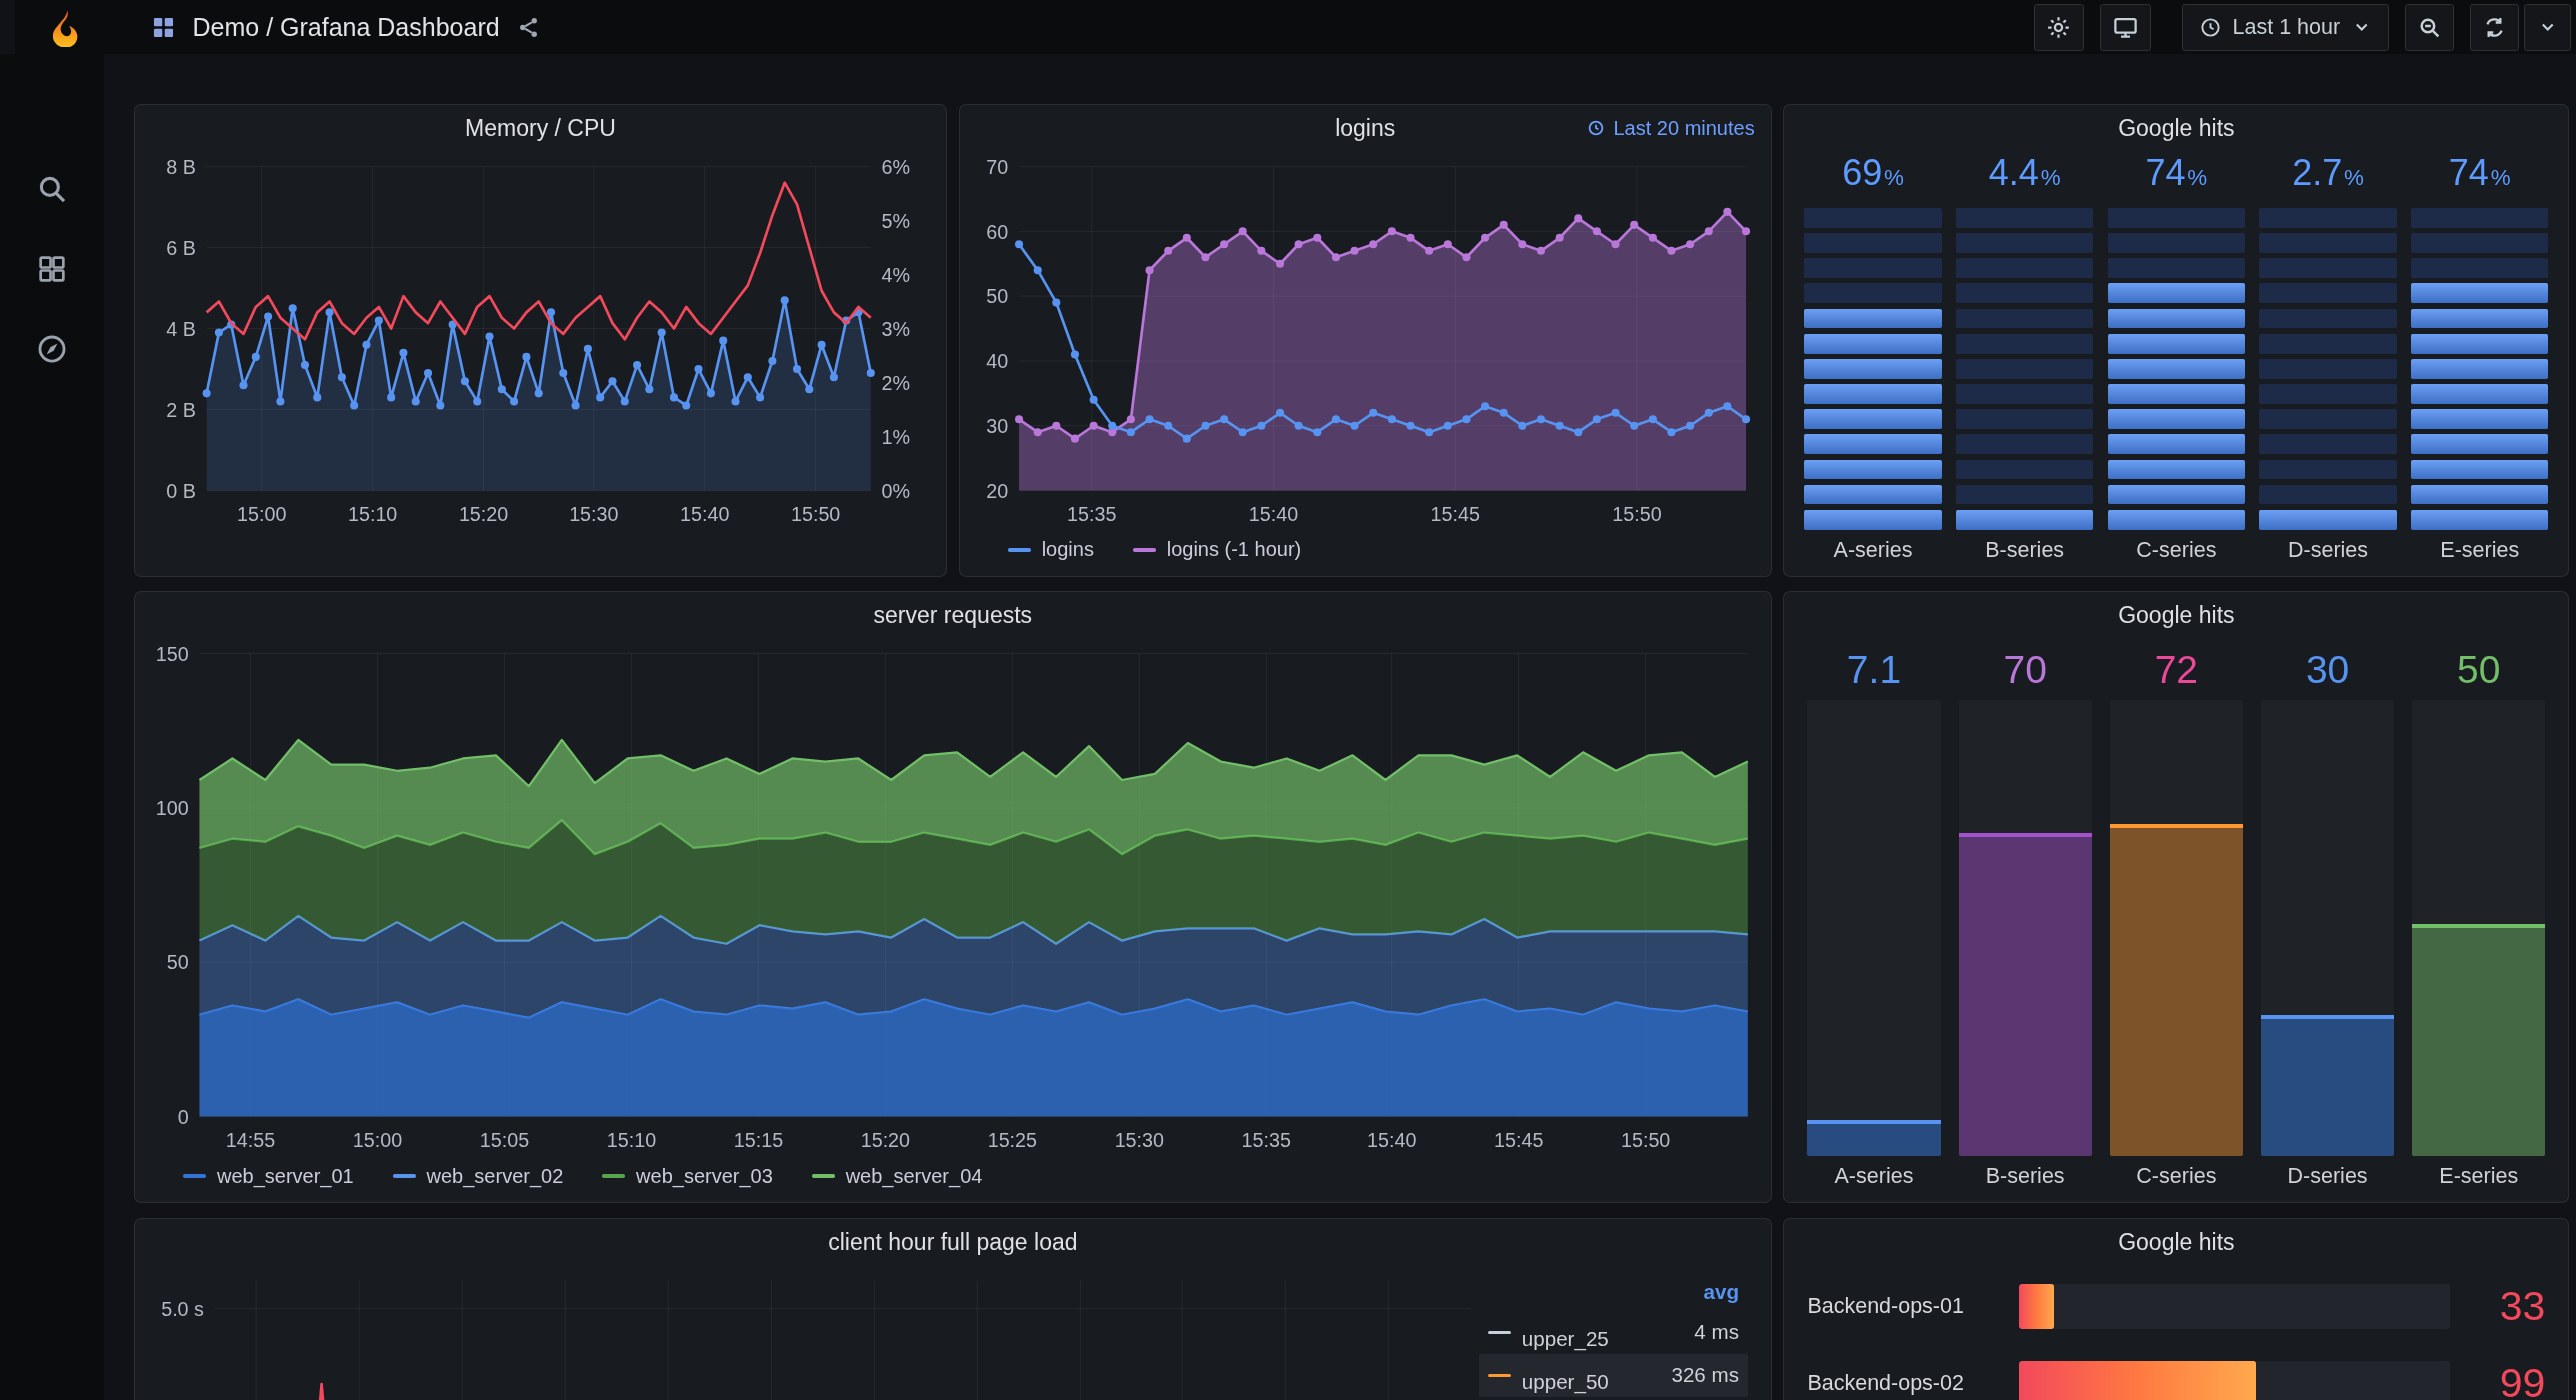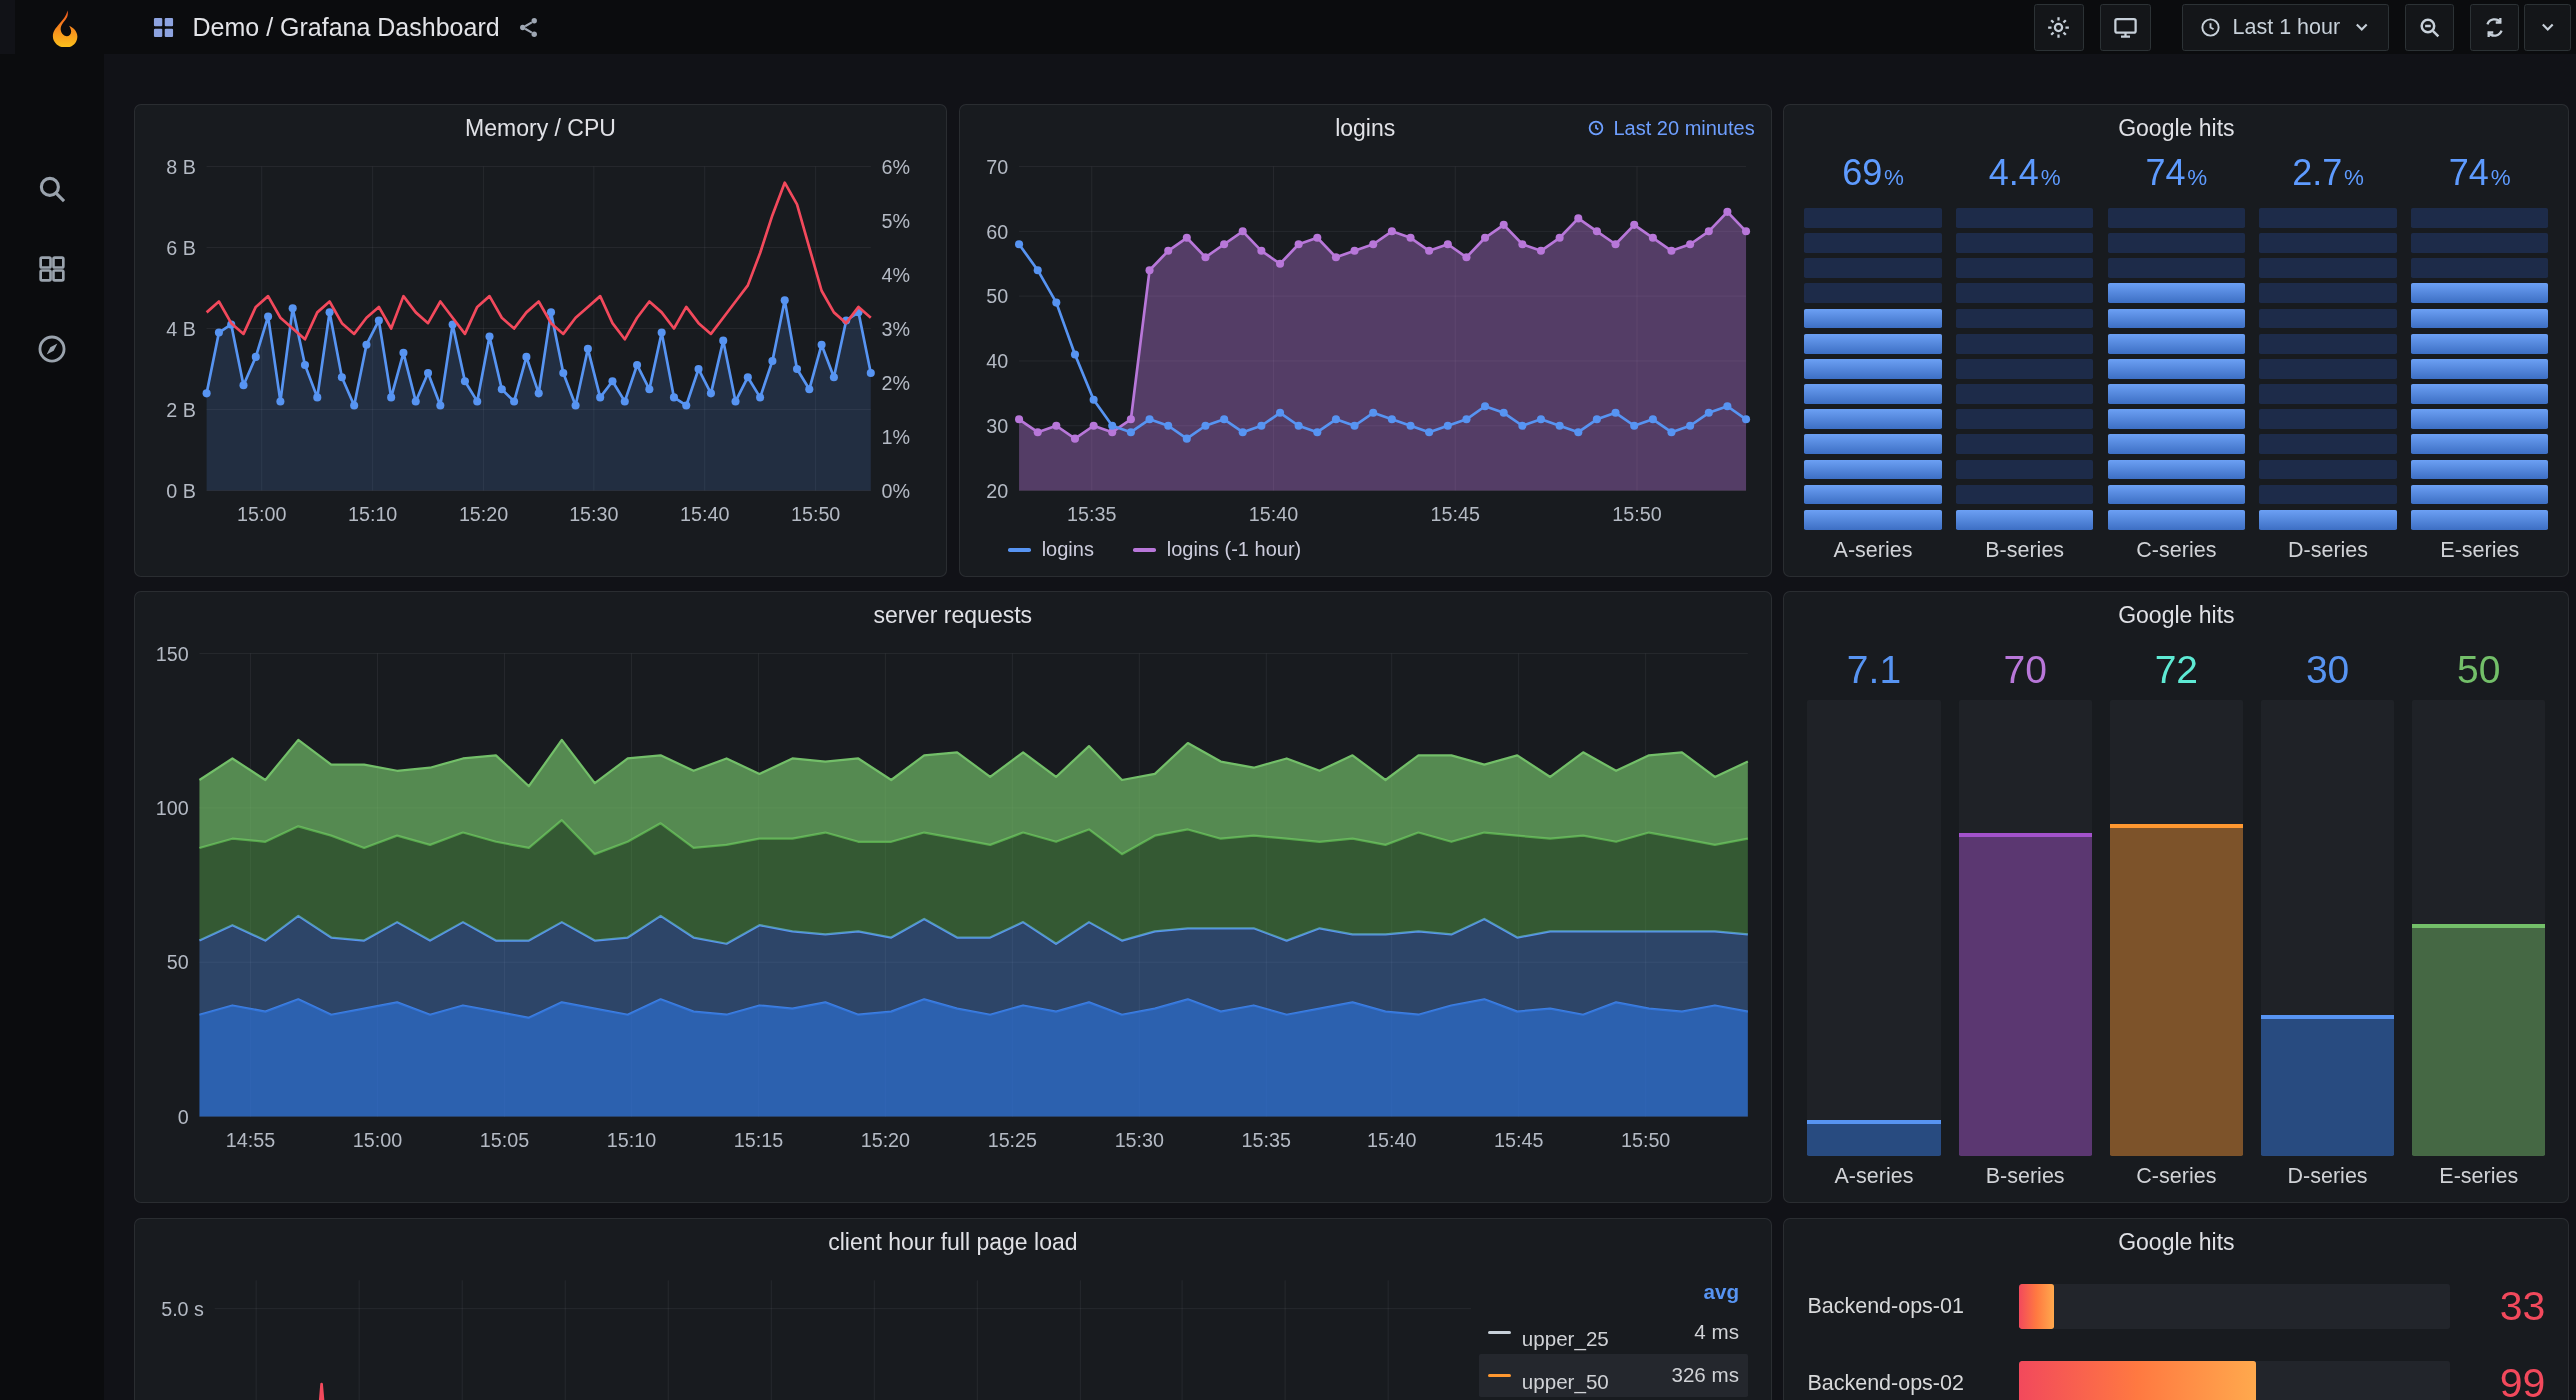--- a/index.html
+++ b/index.html
@@ -581,20 +581,38 @@
               <text x="1675.15" y="566" text-anchor="middle" font-size="22" fill="#b4bac4">15:50</text>
               <path d="M64.0 418.5L100.7 408.2L137.4 415.0L174.1 401.3L210.8 418.5L247.5 411.6L284.2 404.7L320.9 418.5L357.6 408.2L394.3 415.0L431.0 421.9L467.7 404.7L504.4 411.6L541.1 418.5L577.8 401.3L614.5 415.0L651.2 418.5L687.9 408.2L724.6 411.6L761.3 404.7L798.0 418.5L834.7 415.0L871.4 401.3L908.1 411.6L944.9 418.5L981.6 408.2L1018.3 415.0L1055.0 404.7L1091.7 418.5L1128.4 411.6L1165.1 401.3L1201.8 415.0L1238.5 408.2L1275.2 418.5L1311.9 411.6L1348.6 404.7L1385.3 415.0L1422.0 418.5L1458.7 408.2L1495.4 401.3L1532.1 415.0L1568.8 411.6L1605.5 418.5L1642.2 404.7L1678.9 411.6L1715.6 415.0L1752.3 408.2L1789.0 415.0L1789.0 532.0L1752.3 532.0L1715.6 532.0L1678.9 532.0L1642.2 532.0L1605.5 532.0L1568.8 532.0L1532.1 532.0L1495.4 532.0L1458.7 532.0L1422.0 532.0L1385.3 532.0L1348.6 532.0L1311.9 532.0L1275.2 532.0L1238.5 532.0L1201.8 532.0L1165.1 532.0L1128.4 532.0L1091.7 532.0L1055.0 532.0L1018.3 532.0L981.6 532.0L944.9 532.0L908.1 532.0L871.4 532.0L834.7 532.0L798.0 532.0L761.3 532.0L724.6 532.0L687.9 532.0L651.2 532.0L614.5 532.0L577.8 532.0L541.1 532.0L504.4 532.0L467.7 532.0L431.0 532.0L394.3 532.0L357.6 532.0L320.9 532.0L284.2 532.0L247.5 532.0L210.8 532.0L174.1 532.0L137.4 532.0L100.7 532.0L64.0 532.0Z" fill="rgba(50,116,217,0.78)" stroke="none"></path>
               <path d="M64.0 418.5L100.7 408.2L137.4 415.0L174.1 401.3L210.8 418.5L247.5 411.6L284.2 404.7L320.9 418.5L357.6 408.2L394.3 415.0L431.0 421.9L467.7 404.7L504.4 411.6L541.1 418.5L577.8 401.3L614.5 415.0L651.2 418.5L687.9 408.2L724.6 411.6L761.3 404.7L798.0 418.5L834.7 415.0L871.4 401.3L908.1 411.6L944.9 418.5L981.6 408.2L1018.3 415.0L1055.0 404.7L1091.7 418.5L1128.4 411.6L1165.1 401.3L1201.8 415.0L1238.5 408.2L1275.2 418.5L1311.9 411.6L1348.6 404.7L1385.3 415.0L1422.0 418.5L1458.7 408.2L1495.4 401.3L1532.1 415.0L1568.8 411.6L1605.5 418.5L1642.2 404.7L1678.9 411.6L1715.6 415.0L1752.3 408.2L1789.0 415.0" fill="none" stroke="#3274d9" stroke-width="2.5" stroke-linejoin="round"></path>
               <path d="M64.0 335.9L100.7 318.7L137.4 335.9L174.1 308.4L210.8 332.5L247.5 335.9L284.2 315.3L320.9 335.9L357.6 315.3L394.3 335.9L431.0 335.9L467.7 315.3L504.4 335.9L541.1 332.5L577.8 308.4L614.5 332.5L651.2 339.4L687.9 318.7L724.6 325.6L761.3 329.0L798.0 325.6L834.7 332.5L871.4 311.8L908.1 332.5L944.9 332.5L981.6 315.3L1018.3 339.4L1055.0 315.3L1091.7 335.9L1128.4 325.6L1165.1 322.2L1201.8 322.2L1238.5 322.2L1275.2 335.9L1311.9 322.2L1348.6 329.0L1385.3 329.0L1422.0 325.6L1458.7 329.0L1495.4 311.8L1532.1 332.5L1568.8 325.6L1605.5 325.6L1642.2 325.6L1678.9 325.6L1715.6 325.6L1752.3 325.6L1789.0 329.0L1789.0 415.0L1752.3 408.2L1715.6 415.0L1678.9 411.6L1642.2 404.7L1605.5 418.5L1568.8 411.6L1532.1 415.0L1495.4 401.3L1458.7 408.2L1422.0 418.5L1385.3 415.0L1348.6 404.7L1311.9 411.6L1275.2 418.5L1238.5 408.2L1201.8 415.0L1165.1 401.3L1128.4 411.6L1091.7 418.5L1055.0 404.7L1018.3 415.0L981.6 408.2L944.9 418.5L908.1 411.6L871.4 401.3L834.7 415.0L798.0 418.5L761.3 404.7L724.6 411.6L687.9 408.2L651.2 418.5L614.5 415.0L577.8 401.3L541.1 418.5L504.4 411.6L467.7 404.7L431.0 421.9L394.3 415.0L357.6 408.2L320.9 418.5L284.2 404.7L247.5 411.6L210.8 418.5L174.1 401.3L137.4 415.0L100.7 408.2L64.0 418.5Z" fill="rgba(87,148,242,0.35)" stroke="none"></path>
               <path d="M64.0 335.9L100.7 318.7L137.4 335.9L174.1 308.4L210.8 332.5L247.5 335.9L284.2 315.3L320.9 335.9L357.6 315.3L394.3 335.9L431.0 335.9L467.7 315.3L504.4 335.9L541.1 332.5L577.8 308.4L614.5 332.5L651.2 339.4L687.9 318.7L724.6 325.6L761.3 329.0L798.0 325.6L834.7 332.5L871.4 311.8L908.1 332.5L944.9 332.5L981.6 315.3L1018.3 339.4L1055.0 315.3L1091.7 335.9L1128.4 325.6L1165.1 322.2L1201.8 322.2L1238.5 322.2L1275.2 335.9L1311.9 322.2L1348.6 329.0L1385.3 329.0L1422.0 325.6L1458.7 329.0L1495.4 311.8L1532.1 332.5L1568.8 325.6L1605.5 325.6L1642.2 325.6L1678.9 325.6L1715.6 325.6L1752.3 325.6L1789.0 329.0" fill="none" stroke="#5794f2" stroke-width="2.5" stroke-linejoin="round"></path>
               <path d="M64.0 232.7L100.7 222.4L137.4 225.8L174.1 208.6L210.8 219.0L247.5 232.7L284.2 219.0L320.9 229.3L357.6 215.5L394.3 225.8L431.0 232.7L467.7 201.8L504.4 239.6L541.1 225.8L577.8 205.2L614.5 232.7L651.2 229.3L687.9 222.4L724.6 222.4L761.3 215.5L798.0 225.8L834.7 225.8L871.4 215.5L908.1 222.4L944.9 229.3L981.6 215.5L1018.3 225.8L1055.0 212.1L1091.7 239.6L1128.4 219.0L1165.1 212.1L1201.8 222.4L1238.5 219.0L1275.2 222.4L1311.9 225.8L1348.6 222.4L1385.3 229.3L1422.0 215.5L1458.7 225.8L1495.4 215.5L1532.1 219.0L1568.8 222.4L1605.5 219.0L1642.2 225.8L1678.9 215.5L1715.6 222.4L1752.3 229.3L1789.0 222.4L1789.0 329.0L1752.3 325.6L1715.6 325.6L1678.9 325.6L1642.2 325.6L1605.5 325.6L1568.8 325.6L1532.1 332.5L1495.4 311.8L1458.7 329.0L1422.0 325.6L1385.3 329.0L1348.6 329.0L1311.9 322.2L1275.2 335.9L1238.5 322.2L1201.8 322.2L1165.1 322.2L1128.4 325.6L1091.7 335.9L1055.0 315.3L1018.3 339.4L981.6 315.3L944.9 332.5L908.1 332.5L871.4 311.8L834.7 332.5L798.0 325.6L761.3 329.0L724.6 325.6L687.9 318.7L651.2 339.4L614.5 332.5L577.8 308.4L541.1 332.5L504.4 335.9L467.7 315.3L431.0 335.9L394.3 335.9L357.6 315.3L320.9 335.9L284.2 315.3L247.5 335.9L210.8 332.5L174.1 308.4L137.4 335.9L100.7 318.7L64.0 335.9Z" fill="rgba(86,166,75,0.45)" stroke="none"></path>
               <path d="M64.0 232.7L100.7 222.4L137.4 225.8L174.1 208.6L210.8 219.0L247.5 232.7L284.2 219.0L320.9 229.3L357.6 215.5L394.3 225.8L431.0 232.7L467.7 201.8L504.4 239.6L541.1 225.8L577.8 205.2L614.5 232.7L651.2 229.3L687.9 222.4L724.6 222.4L761.3 215.5L798.0 225.8L834.7 225.8L871.4 215.5L908.1 222.4L944.9 229.3L981.6 215.5L1018.3 225.8L1055.0 212.1L1091.7 239.6L1128.4 219.0L1165.1 212.1L1201.8 222.4L1238.5 219.0L1275.2 222.4L1311.9 225.8L1348.6 222.4L1385.3 229.3L1422.0 215.5L1458.7 225.8L1495.4 215.5L1532.1 219.0L1568.8 222.4L1605.5 219.0L1642.2 225.8L1678.9 215.5L1715.6 222.4L1752.3 229.3L1789.0 222.4" fill="none" stroke="#56a64b" stroke-width="2.5" stroke-linejoin="round"></path>
               <path d="M64.0 157.0L100.7 133.0L137.4 157.0L174.1 112.3L210.8 139.8L247.5 139.8L284.2 146.7L320.9 143.3L357.6 133.0L394.3 129.5L431.0 163.9L467.7 112.3L504.4 160.5L541.1 133.0L577.8 129.5L614.5 146.7L651.2 133.0L687.9 150.2L724.6 133.0L761.3 136.4L798.0 133.0L834.7 157.0L871.4 129.5L908.1 126.1L944.9 153.6L981.6 126.1L1018.3 153.6L1055.0 119.2L1091.7 157.0L1128.4 150.2L1165.1 115.8L1201.8 136.4L1238.5 143.3L1275.2 133.0L1311.9 146.7L1348.6 129.5L1385.3 157.0L1422.0 129.5L1458.7 129.5L1495.4 139.8L1532.1 129.5L1568.8 153.6L1605.5 126.1L1642.2 146.7L1678.9 129.5L1715.6 126.1L1752.3 153.6L1789.0 136.4L1789.0 222.4L1752.3 229.3L1715.6 222.4L1678.9 215.5L1642.2 225.8L1605.5 219.0L1568.8 222.4L1532.1 219.0L1495.4 215.5L1458.7 225.8L1422.0 215.5L1385.3 229.3L1348.6 222.4L1311.9 225.8L1275.2 222.4L1238.5 219.0L1201.8 222.4L1165.1 212.1L1128.4 219.0L1091.7 239.6L1055.0 212.1L1018.3 225.8L981.6 215.5L944.9 229.3L908.1 222.4L871.4 215.5L834.7 225.8L798.0 225.8L761.3 215.5L724.6 222.4L687.9 222.4L651.2 229.3L614.5 232.7L577.8 205.2L541.1 225.8L504.4 239.6L467.7 201.8L431.0 232.7L394.3 225.8L357.6 215.5L320.9 229.3L284.2 219.0L247.5 232.7L210.8 219.0L174.1 208.6L137.4 225.8L100.7 222.4L64.0 232.7Z" fill="rgba(115,191,105,0.68)" stroke="none"></path>
               <path d="M64.0 157.0L100.7 133.0L137.4 157.0L174.1 112.3L210.8 139.8L247.5 139.8L284.2 146.7L320.9 143.3L357.6 133.0L394.3 129.5L431.0 163.9L467.7 112.3L504.4 160.5L541.1 133.0L577.8 129.5L614.5 146.7L651.2 133.0L687.9 150.2L724.6 133.0L761.3 136.4L798.0 133.0L834.7 157.0L871.4 129.5L908.1 126.1L944.9 153.6L981.6 126.1L1018.3 153.6L1055.0 119.2L1091.7 157.0L1128.4 150.2L1165.1 115.8L1201.8 136.4L1238.5 143.3L1275.2 133.0L1311.9 146.7L1348.6 129.5L1385.3 157.0L1422.0 129.5L1458.7 129.5L1495.4 139.8L1532.1 129.5L1568.8 153.6L1605.5 126.1L1642.2 146.7L1678.9 129.5L1715.6 126.1L1752.3 153.6L1789.0 136.4" fill="none" stroke="#73bf69" stroke-width="2.5" stroke-linejoin="round"></path>
             </svg></div>
+        <div class="legend">
+            <div class="legend-item">
+              <div class="dash" style="background: rgb(50, 116, 217);"></div>
+              <div class="legend-label">web_server_01</div>
+            </div>
+            <div class="legend-item">
+              <div class="dash" style="background: rgb(87, 148, 242);"></div>
+              <div class="legend-label">web_server_02</div>
+            </div>
+            <div class="legend-item">
+              <div class="dash" style="background: rgb(86, 166, 75);"></div>
+              <div class="legend-label">web_server_03</div>
+            </div>
+            <div class="legend-item">
+              <div class="dash" style="background: rgb(115, 191, 105);"></div>
+              <div class="legend-label">web_server_04</div>
+            </div>
+          </div>
       </div>
     </section>
 
     <section class="panel p5">
       <div class="panel-header">Google hits</div>
       <div class="bars-body">
           <div class="bar-col">
             <div class="bar-value" style="color: rgb(87, 148, 242);">7.1</div>
             <div class="bar-track">
               <div class="bar-fill" style="height: 7.1%; background: rgba(50, 116, 217, 0.5); border-top: 4.5px solid rgb(87, 148, 242);"></div>
@@ -602,21 +620,21 @@
             <div class="bar-label">A-series</div>
           </div>
           <div class="bar-col">
             <div class="bar-value" style="color: rgb(184, 119, 217);">70</div>
             <div class="bar-track">
               <div class="bar-fill" style="height: 70%; background: rgba(163, 82, 204, 0.45); border-top: 4.5px solid rgb(163, 82, 204);"></div>
             </div>
             <div class="bar-label">B-series</div>
           </div>
           <div class="bar-col">
-            <div class="bar-value" style="color: #5eead4;">72</div>
+            <div class="bar-value" style="color: #ec4899;">72</div>
             <div class="bar-track">
               <div class="bar-fill" style="height: 72%; background: rgba(255, 152, 48, 0.42); border-top: 4.5px solid rgb(255, 152, 48);"></div>
             </div>
             <div class="bar-label">C-series</div>
           </div>
           <div class="bar-col">
             <div class="bar-value" style="color: rgb(87, 148, 242);">30</div>
             <div class="bar-track">
               <div class="bar-fill" style="height: 30%; background: rgba(50, 116, 217, 0.5); border-top: 4.5px solid rgb(87, 148, 242);"></div>
             </div>

